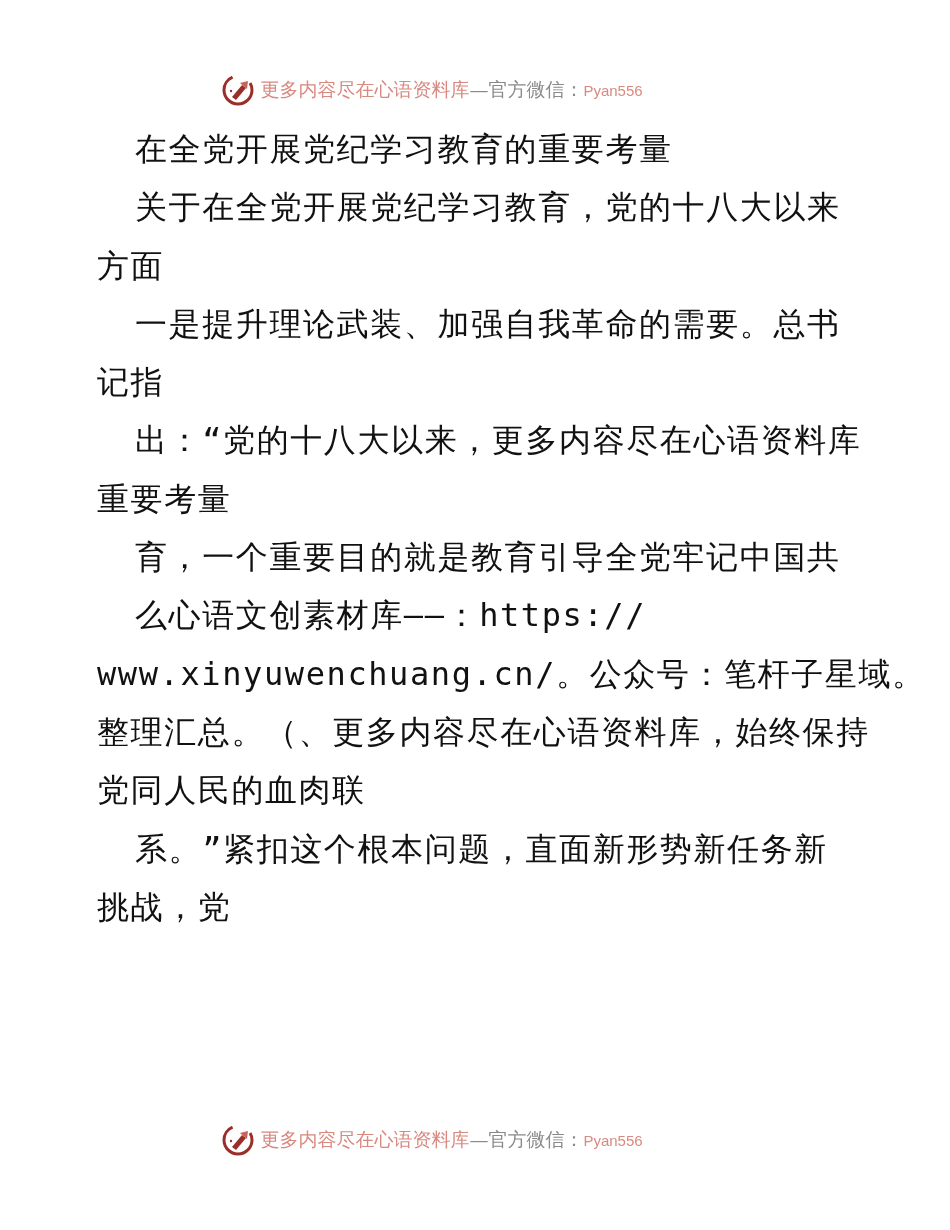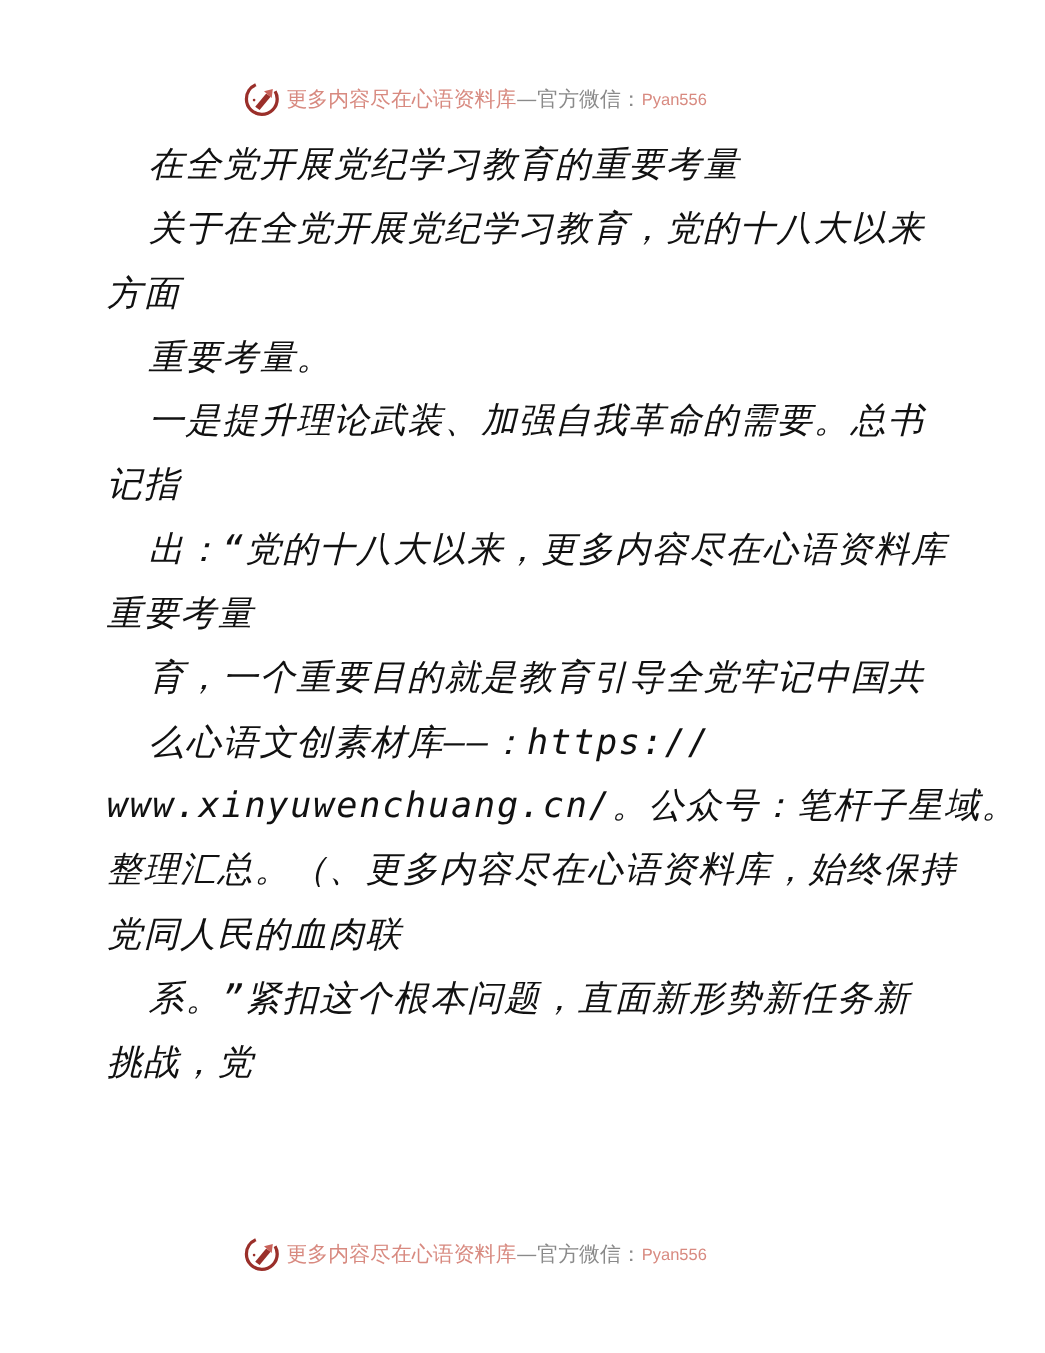--- a/index.html
+++ b/index.html
@@ -46,21 +46,20 @@
     .banner .id-text {
       color: #d88a80;
       font-size: 15px;
       font-family: "Liberation Sans", sans-serif;
     }
     .doc {
       position: absolute;
       left: 97px;
       top: 120px;
       width: 760px;
-      font-style: italic;
     }
     .line {
       height: 58.3px;
       line-height: 58.3px;
       font-size: 32px;
       color: #111111;
       white-space: nowrap;
       letter-spacing: 1.6px;
       font-family: "DejaVu Sans Mono", "Liberation Mono", monospace;
     }
@@ -81,21 +80,20 @@
   <span class="red-text">更多内容尽在心语资料库</span>
   <span class="gray-text">—</span>
   <span class="gray-text">官方微信：</span>
   <span class="id-text">Pyan556</span>
 </div>
 
 <div class="doc">
   <div class="line indent">在全党开展党纪学习教育的重要考量</div>
   <div class="line indent">关于在全党开展党纪学习教育，党的十八大以来</div>
   <div class="line">方面</div>
-  <div class="line indent">重要考量。</div>
   <div class="line indent">一是提升理论武装、加强自我革命的需要。总书</div>
   <div class="line">记指</div>
   <div class="line indent">出：“党的十八大以来，更多内容尽在心语资料库</div>
   <div class="line">重要考量</div>
   <div class="line indent">育，一个重要目的就是教育引导全党牢记中国共</div>
   <div class="line indent">么心语文创素材库——：https://</div>
   <div class="line">www.xinyuwenchuang.cn/。公众号：笔杆子星域。</div>
   <div class="line">整理汇总。（、更多内容尽在心语资料库，始终保持</div>
   <div class="line">党同人民的血肉联</div>
   <div class="line indent">系。”紧扣这个根本问题，直面新形势新任务新</div>

